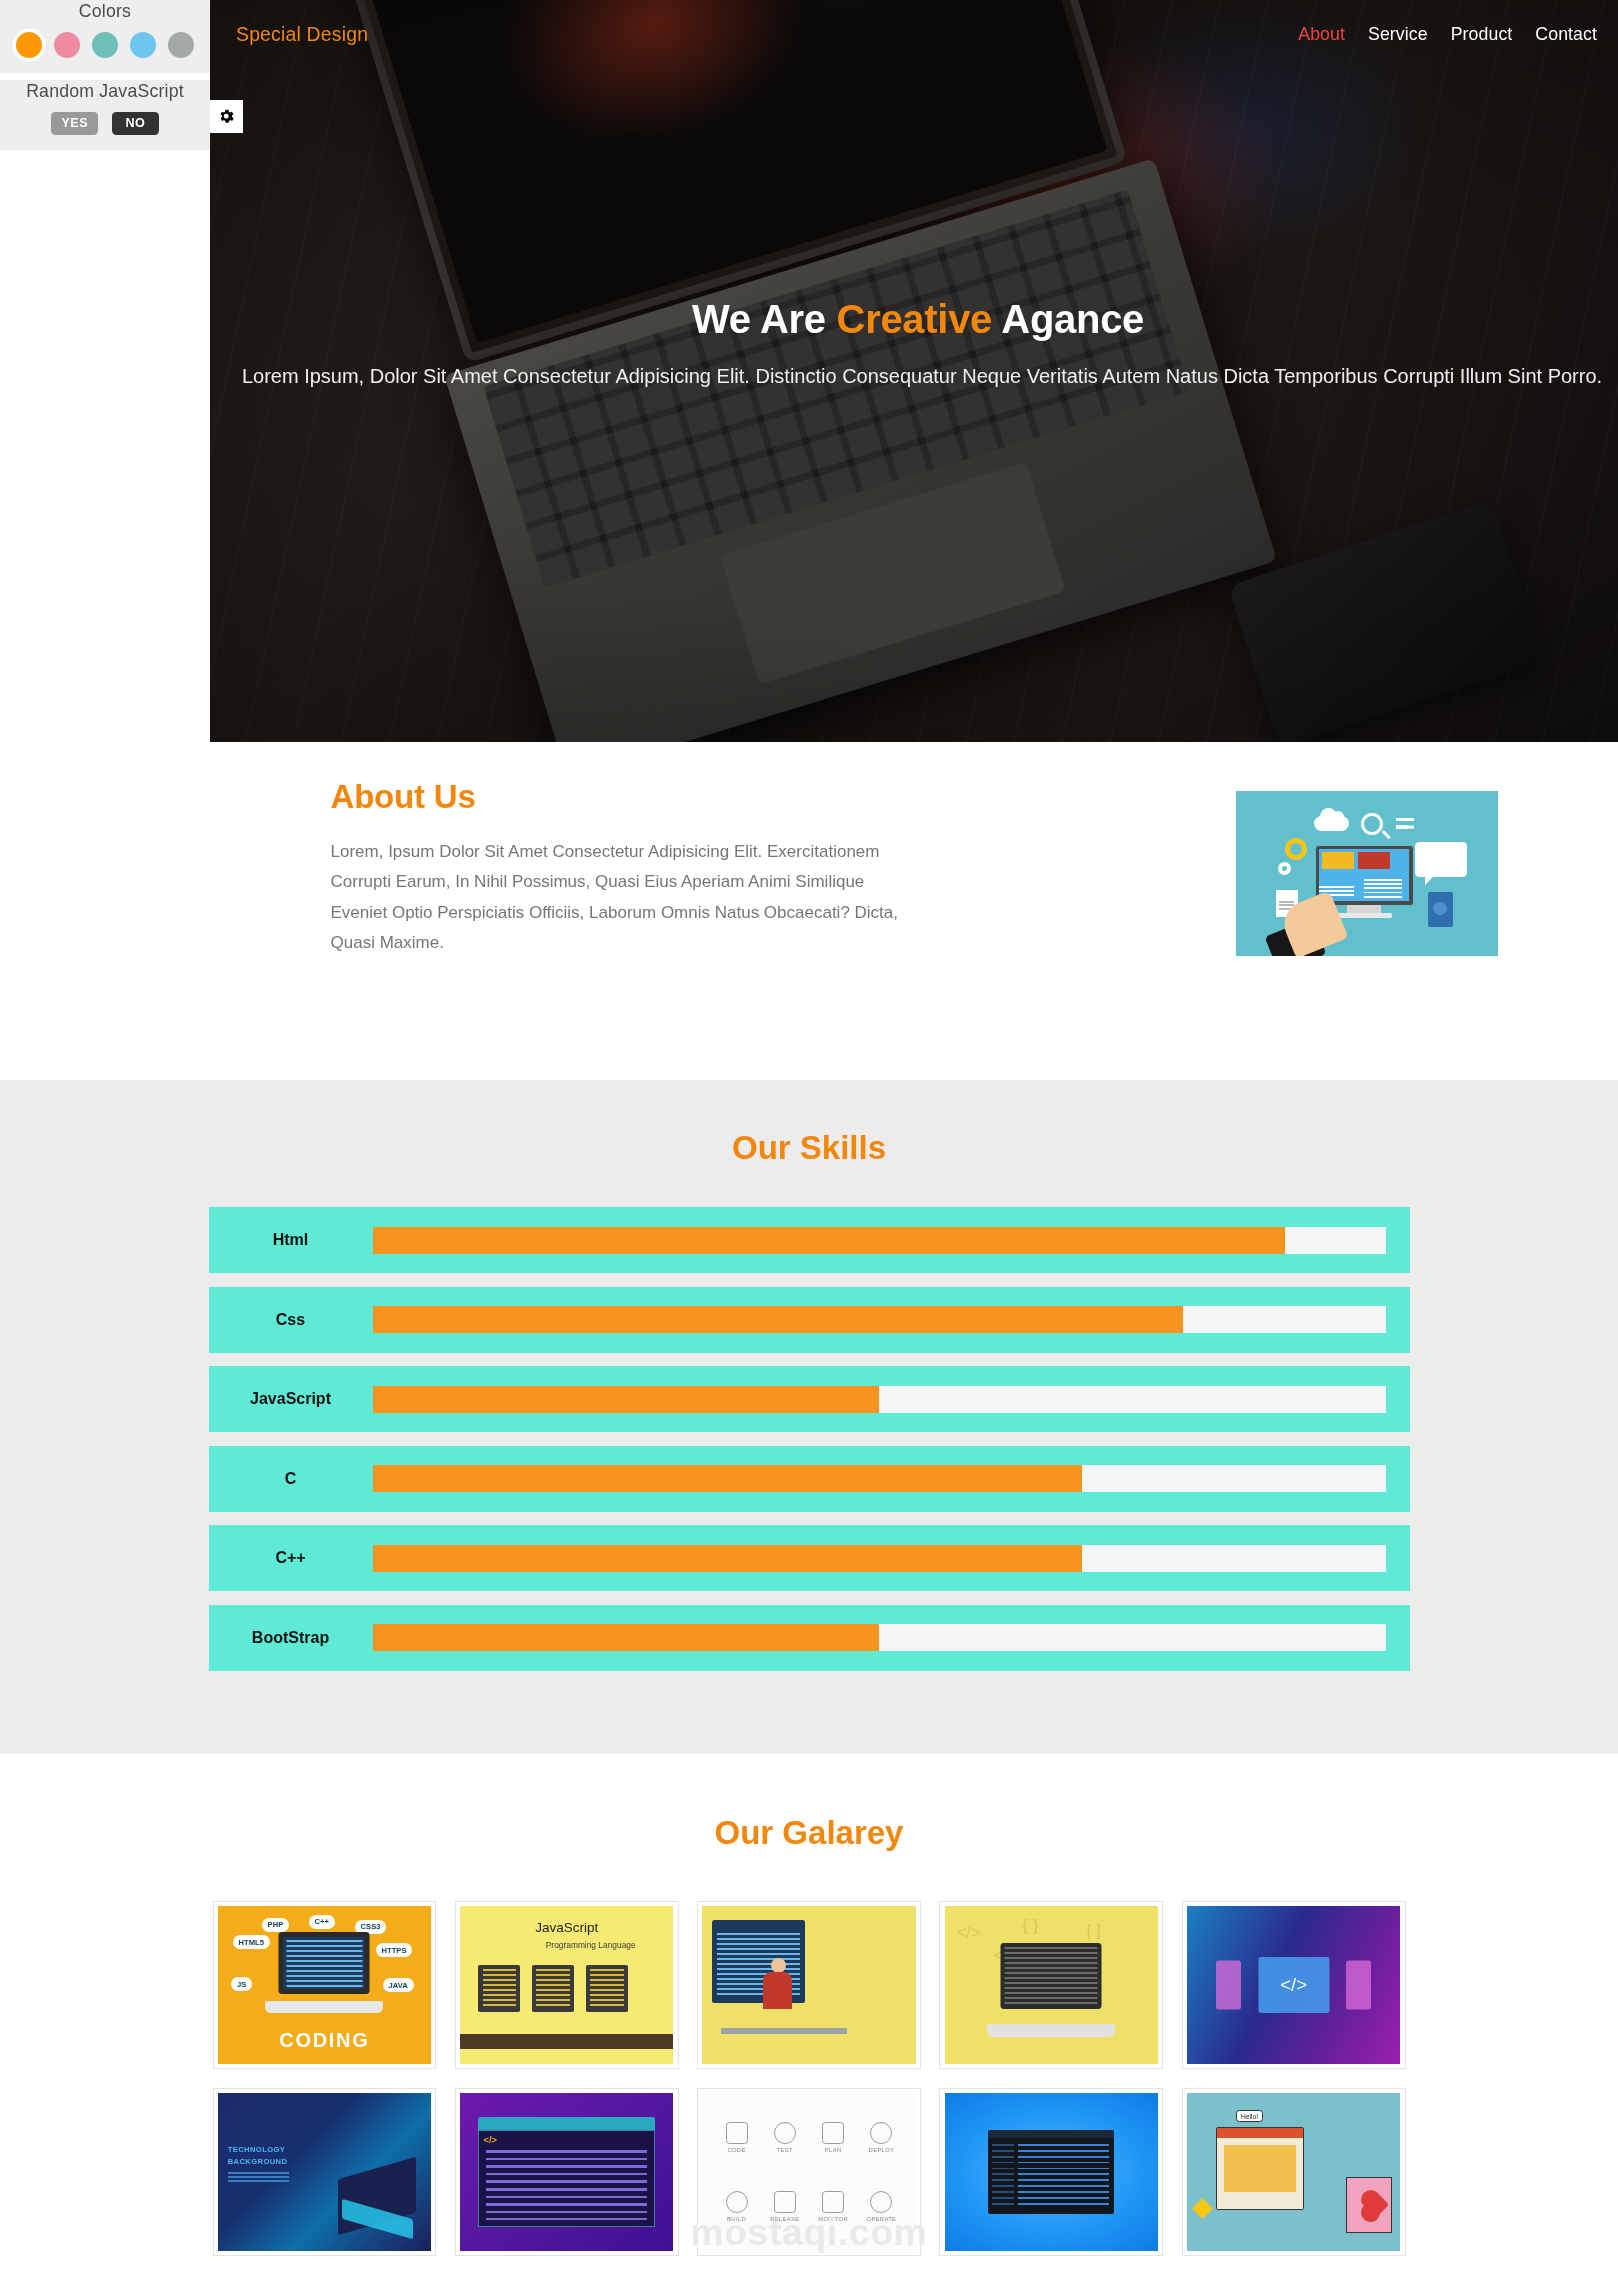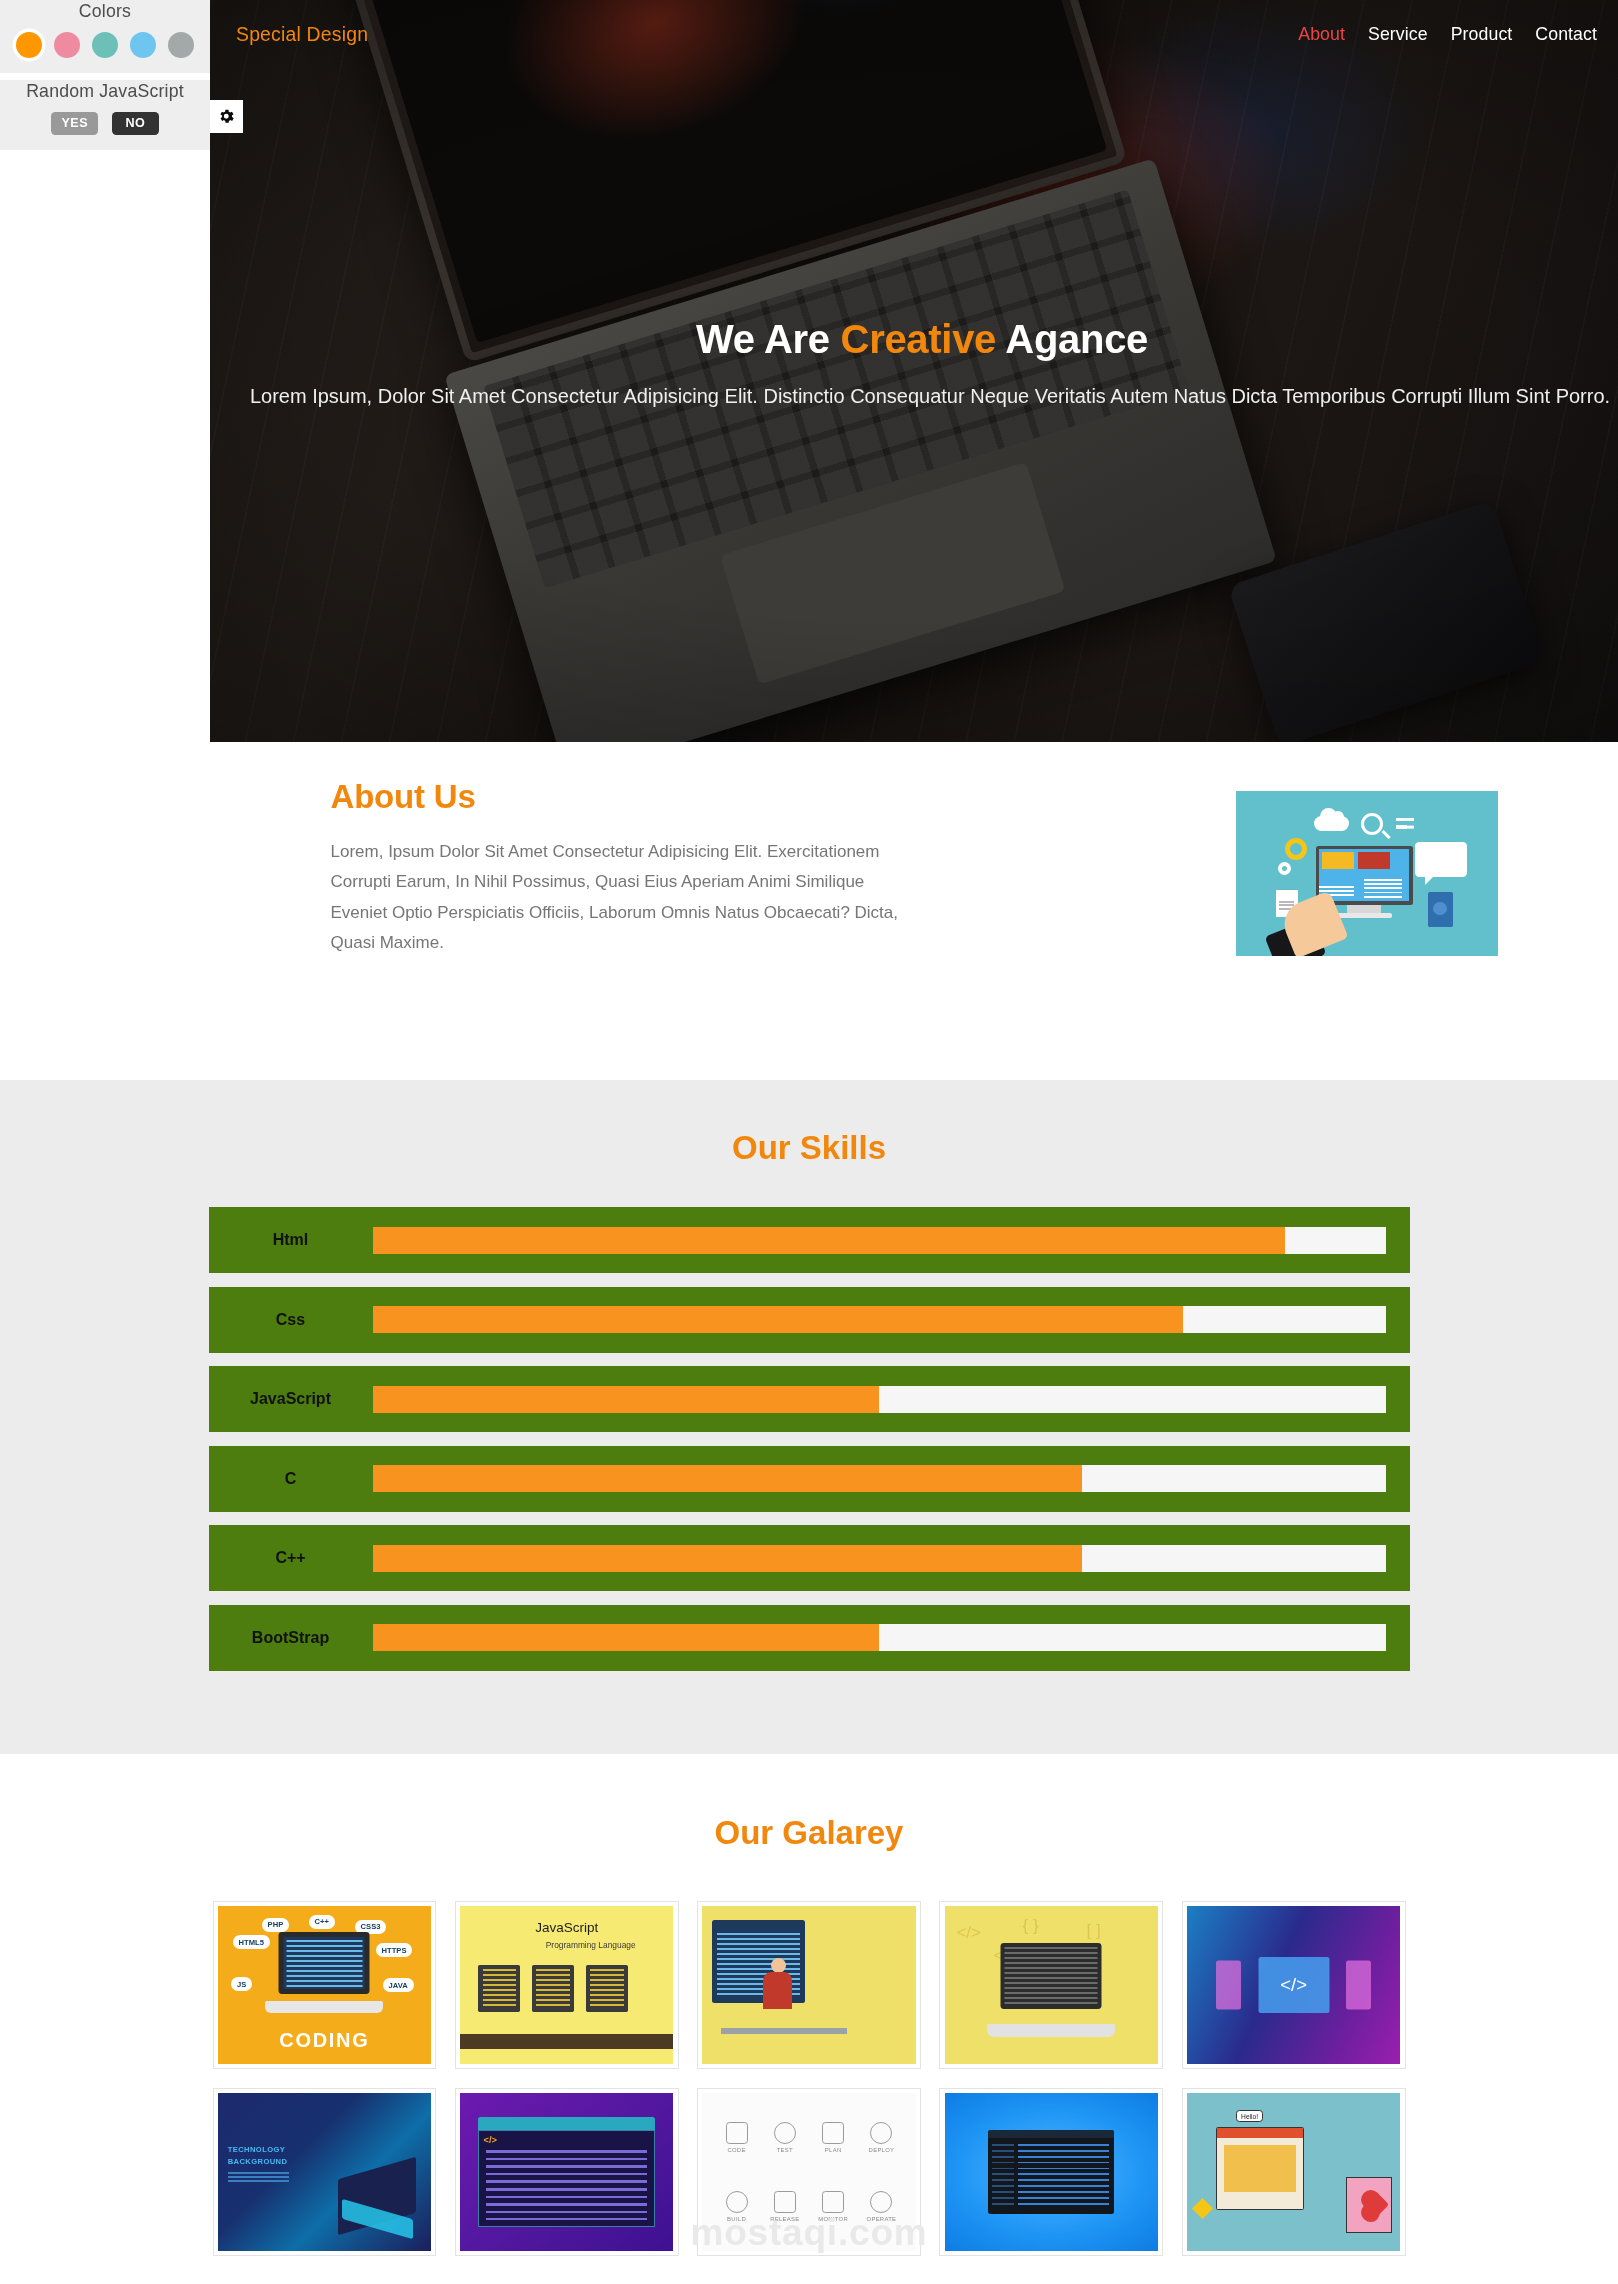--- a/index.html
+++ b/index.html
@@ -62,21 +62,21 @@
   .hero-vignette { position:absolute; inset:0;
             background:radial-gradient(ellipse 120% 95% at 50% 50%, rgba(0,0,0,0) 35%, rgba(0,0,0,.55) 100%); }
 
   .navbar { position:absolute; left:0; top:0; width:100%; height:69px; display:flex; align-items:center;
             z-index:10; }
   .brand { margin-left:26px; font-size:19.4px; color:#f2870d; letter-spacing:0.2px; }
   .nav-links { margin-left:auto; margin-right:21px; display:flex; gap:23px; align-items:center; }
   .nav-link { font-size:17.7px; color:#ffffff; letter-spacing:0.1px; }
   .nav-link.active { color:#ef4444; }
 
-  .hero-content { position:absolute; left:16px; right:0; top:297px; z-index:10; text-align:center;margin-top:20px; }
+  .hero-content { position:absolute; left:8px; right:0; top:297px; z-index:10; text-align:center; }
   .hero-title { font-size:40px; font-weight:bold; color:#ffffff; letter-spacing:-0.3px; }
   .hero-title .accent { color:#f2870d; }
   .hero-sub { margin-top:18.5px; font-size:20px; color:#efefef; line-height:1.55; width:1500px;
               margin-left:-46px; }
 
   
   .about { position:absolute; left:210px; top:742px; width:1408px; height:339px; background:#ffffff; }
   .about-inner { position:relative; width:1167px; margin:0 auto; padding-top:36px; display:flex; }
   .about-left { width:590px; }
   .about-title { font-size:33px; font-weight:bold; color:#f2870d; letter-spacing:-0.2px; }
@@ -115,21 +115,21 @@
   .ai-bubble-in { width:100%; height:100%; background:#2f6fae; }
   .ai-bubble::after{ content:""; position:absolute; left:10px; bottom:-8.4px; border-width:8.4px 8.4px 0 0;
                      border-style:solid; border-color:#fff transparent transparent transparent; }
   .ai-book { position:absolute; left:192px; top:101px; width:25px; height:35px; background:#2f6fae; border-radius:1.7px; }
   .ai-book::after{ content:""; position:absolute; left:5.9px; top:10px; width:13.5px; height:13.5px; background:#4e8fd0; border-radius:50%; }
 
   
   .skills { position:absolute; left:0; top:1080px; width:1618px; height:674px; background:#ececec; }
   .skills-title { text-align:center; padding-top:49px; font-size:33px; font-weight:bold; color:#f2870d; }
   .skills-list { width:1201px; margin:40px auto 0; }
-  .skill-row { background:#4d7c0f; height:66px; display:flex; align-items:center; margin-bottom:13.5px; }
+  .skill-row { background:#5eead4; height:66px; display:flex; align-items:center; margin-bottom:13.5px; }
   .skill-label { width:164px; text-align:center; font-size:16px; font-weight:bold; color:#111111; }
   .skill-track { flex:1; height:27px; background:#f6f6f6; margin-right:23.6px; }
   .skill-fill { height:100%; background:#f7931e; }
 
   
   .gallery { position:absolute; left:0; top:1755px; width:1618px; height:529px; background:#ffffff; }
   .gallery-title { text-align:center; padding-top:59px; font-size:33px; font-weight:bold; color:#f2870d; }
   .gallery-grid { width:1193px; margin:49px auto 0; display:grid; grid-template-columns:repeat(5,1fr);
                   gap:18.5px; }
   .gal-card { background:#ffffff; border:0.8px solid #e3e3e3; padding:4.2px; }

